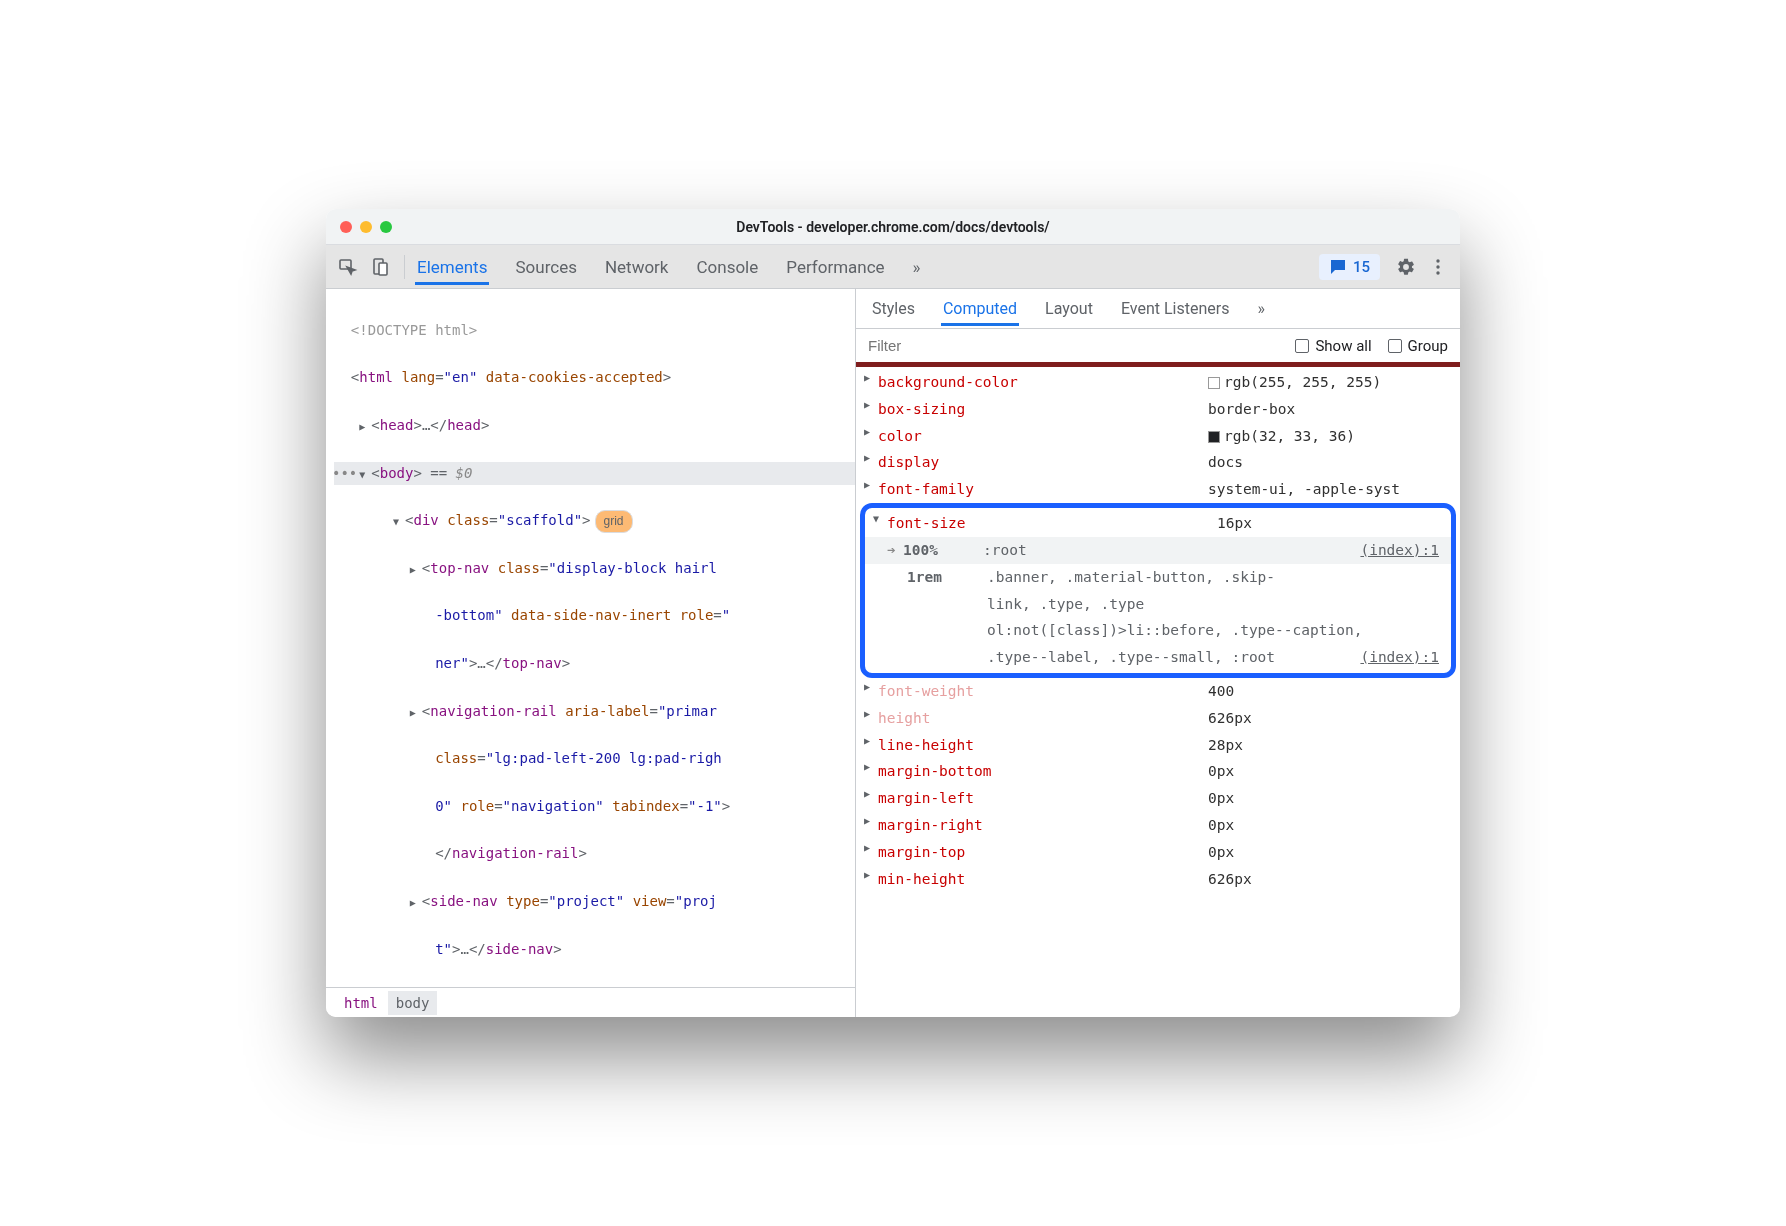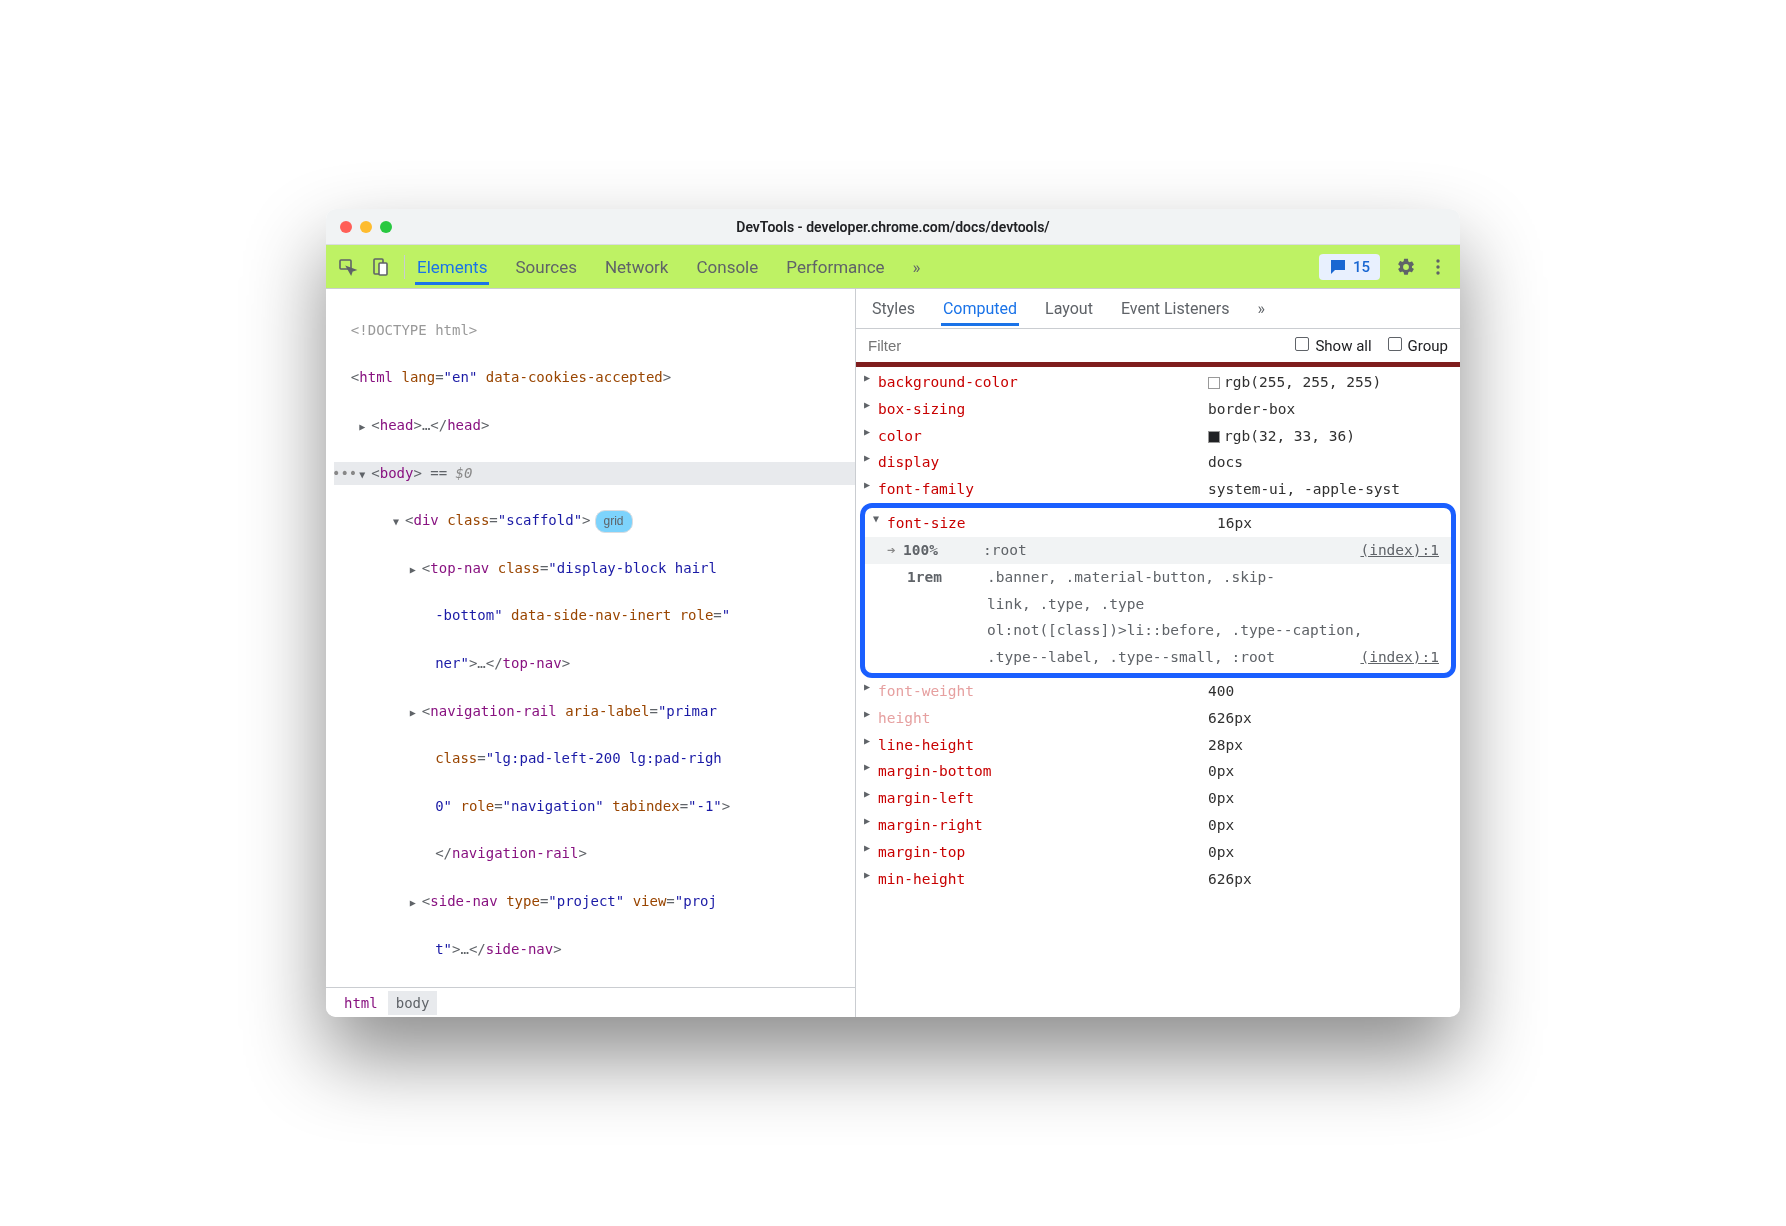--- a/index.html
+++ b/index.html
@@ -3,50 +3,50 @@
 <meta charset="utf-8">
 <style>
 * { box-sizing: border-box; margin:0; padding:0; }
 body { font-family: -apple-system, BlinkMacSystemFont, "Segoe UI", Roboto, sans-serif; background:#fff; display:flex; align-items:center; justify-content:center; min-height:100vh; }
 .window { width:1134px; height:808px; border-radius:10px; box-shadow:0 40px 80px rgba(0,0,0,.45); overflow:hidden; background:#fff; display:flex; flex-direction:column; }
 .titlebar { height:36px; background:#f1f3f4; display:flex; align-items:center; padding:0 14px; border-bottom:1px solid #dadce0; }
 .traffic { display:flex; gap:8px; }
 .dot { width:12px; height:12px; border-radius:50%; }
 .dot.r{background:#ff5f57}.dot.y{background:#febc2e}.dot.g{background:#28c840}
 .titlebar-title{ flex:1; text-align:center; font-size:14px; color:#202124; font-weight:600;}
-.toolbar { height:44px; background:#bef264; display:flex; align-items:center; padding:0 8px; border-bottom:1px solid #cacdd1; gap:4px;justify-content:space-between;}
+.toolbar { height:44px; background:#e5e5e5; display:flex; align-items:center; padding:0 8px; border-bottom:1px solid #cacdd1; gap:4px;justify-content:space-between;}
 .tb-icon{ width:28px; height:28px; display:flex; align-items:center; justify-content:center; color:#5f6368; }
 .tb-sep{ width:1px; height:24px; background:#cacdd1; margin:0 6px;}
 .tabs{ display:flex; align-items:center; gap:24px; font-size:17px; color:#5f6368; }
 .tab{ padding:8px 2px; cursor:pointer; }
 .tab.active{ color:#1a73e8; border-bottom:3px solid #1a73e8; padding-bottom:5px;}
 .tb-spacer{flex:1}
 .issues-badge{ display:flex; align-items:center; gap:6px; background:#e8f0fe; padding:4px 10px; border-radius:4px; color:#1967d2; font-size:15px; font-weight:500;}
 .main{ flex:1; display:flex; overflow:hidden;}
 .elements-panel{ width:530px; border-right:1px solid #cacdd1; display:flex; flex-direction:column; font-family:Menlo,Monaco,Consolas,monospace; font-size:14px; overflow:hidden;}
 .dom-tree{ flex:1; overflow:auto; padding:6px 0 6px 8px; color:#5f6368; line-height:1.7; white-space:pre; }
 .dom-tree .ln{ white-space:pre-wrap; word-break:break-all; padding-left:0; }
 .tg{color:#881280} .an{color:#994500} .av{color:#1a1aa6} .com{color:#999} .pe{color:#5f6368}
 .sel{ color:#5f6368; } .var{color:#888;font-style:italic}
 .tri{ color:#5f6368; display:inline-block; width:12px; }
 .tri.open::before{content:"▼"; font-size:10px;}
 .tri.closed::before{content:"▶"; font-size:10px;}
 .selected-row{ background:#e8eaed; display:block; }
 .dots{ position:absolute; left:6px; color:#888; font-size:14px;}
-.badge-sm{ display:inline-block; background:#7dd3fc; border:1px solid #dadce0; border-radius:10px; padding:0 8px; font-size:12px; color:#5f6368; font-family:-apple-system,sans-serif; margin-left:4px;}
+.badge-sm{ display:inline-block; background:#fdba74; border:1px solid #dadce0; border-radius:10px; padding:0 8px; font-size:12px; color:#5f6368; font-family:-apple-system,sans-serif; margin-left:4px;}
 .breadcrumb{ height:30px; border-top:1px solid #cacdd1; background:#fff; display:flex; align-items:center; padding:0 10px; font-size:14px; color:#9c27b0; gap:2px;}
 .bc-item{ padding:4px 8px; color:#881280;}
 .bc-item.sel{ background:#e8eaed; color:#5f6368;}
 .styles-panel{ flex:1; display:flex; flex-direction:column; overflow:hidden;}
 .styles-tabs{ height:40px; display:flex; align-items:center; gap:24px; padding:0 14px; border-bottom:1px solid #cacdd1; font-size:16px; color:#5f6368;}
 .styles-tabs .stab{ padding:8px 2px; cursor:pointer;}
 .styles-tabs .stab.active{ color:#1a73e8; border-bottom:3px solid #1a73e8; padding-bottom:5px;}
 .filter-row{ height:38px; border-bottom:5px solid #7f1d1d; display:flex; align-items:center; padding:0 12px; font-size:15px; color:#80868b; gap:16px;}
 .filter-row input{ border:none; outline:none; font-size:15px; flex:1; color:#80868b;}
-.chk{ display:flex; align-items:flex-start; gap:6px; color:#202124; font-size:15px;}
+.chk{ display:flex; align-items:center; gap:6px; color:#202124; font-size:15px;}
 .chk .box{ width:14px; height:14px; border:1.5px solid #5f6368; border-radius:2px;}
 .computed{ flex:1; overflow:auto; font-family:Menlo,Monaco,Consolas,monospace; font-size:14.5px; line-height:1.85; padding:2px 0;}
 .prop-row{ display:flex; padding:0 12px 0 8px; }
 .prop-row .ptri{ width:14px; font-size:10px; color:#5f6368;}
 .prop-name{ color:#c80000; flex:0 0 330px;}
 .prop-name.dim{ color:#e6a0a0;}
 .prop-val{ color:#303030; flex:1; white-space:nowrap; overflow:hidden;}
 .swatch{ display:inline-block; width:12px; height:12px; border:1px solid #999; vertical-align:middle; margin-right:4px;}
 .highlight-box{ border:5px solid #1a5fff; border-radius:12px; margin:0 4px; padding:2px 0;}
 .sub-row{ display:flex; padding:0 12px 0 42px; color:#5f6368;}

